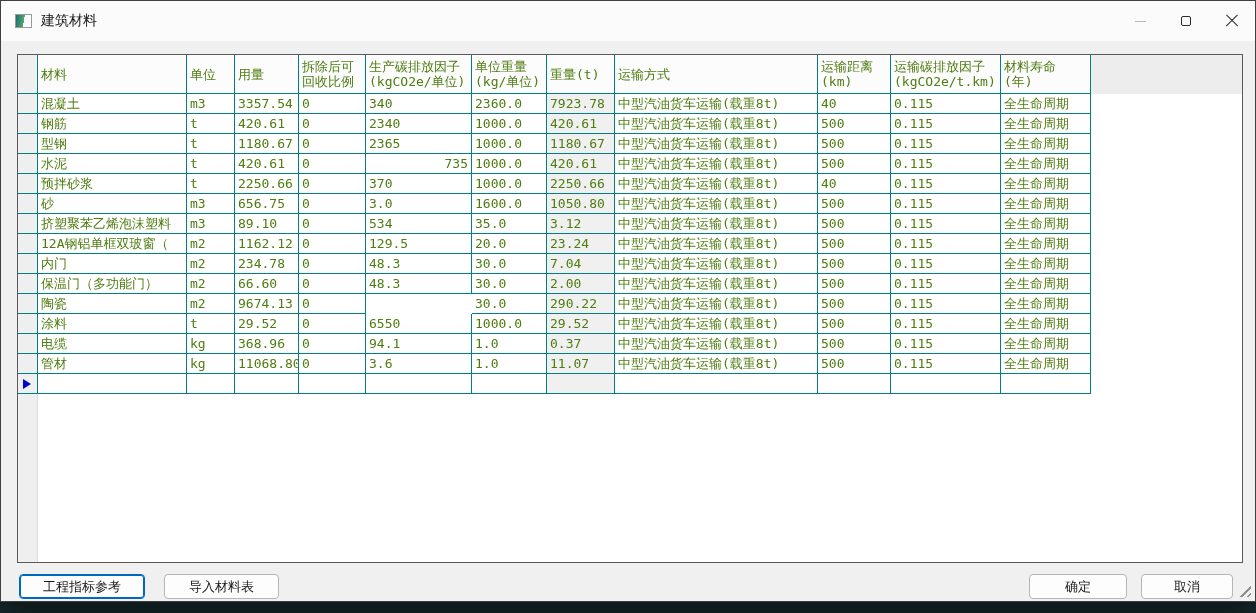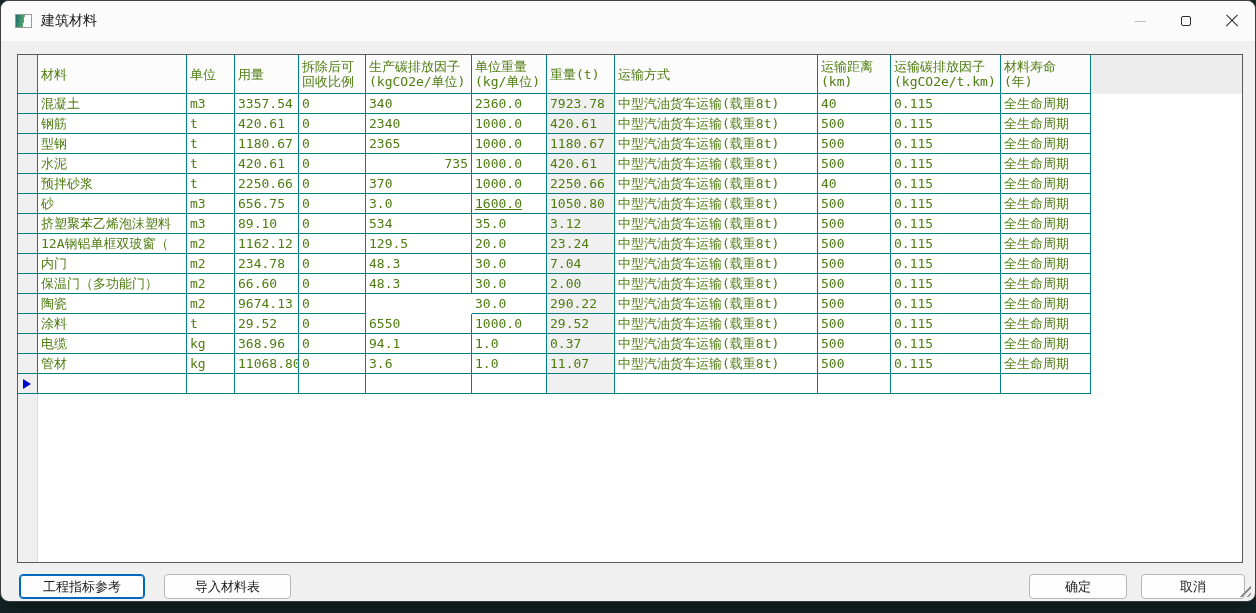--- a/index.html
+++ b/index.html
@@ -1,19 +1,19 @@
 <!DOCTYPE html>
 <html><head>
 <meta charset="utf-8">
 <style>
   * { margin:0; padding:0; box-sizing:border-box; }
   html,body { width:1256px; height:613px; overflow:hidden; background:#16292b;
               font-family:"Liberation Sans", sans-serif; }
   .window { position:absolute; left:0; top:0; width:1256px; height:602px;
-            background:#f0f0f0; border-radius:9px; border:1px solid #3f3f3f;
+            background:#f0f0f0; border-radius:0; border:1px solid #3f3f3f;
             box-shadow:0 10px 28px rgba(0,0,0,.5); overflow:hidden; }
   
   .titlebar { position:absolute; left:0; top:0; width:100%; height:40px;
               background:#fbfbfb; display:flex; align-items:center; }
   .app-icon { width:17px; height:14px; margin-left:14px; border:1px solid #9a9a9a;
               background:linear-gradient(100deg,#1f6e6e 0%,#3c8f70 30%,#57a86a 52%,#ffffff 52%); }
   .title-text { margin-left:9px; font-size:14px; color:#191919; }
   .tb-btns { position:absolute; right:0; top:0; height:40px; display:flex; }
   .tb-btn { width:46px; height:40px; display:flex; align-items:center; justify-content:center; }
   .min-glyph { width:11px; height:1px; background:#b9b9b9; }
@@ -41,23 +41,23 @@
   .row-marker { width:0; height:0; border-left:8px solid #0008c8;
                 border-top:5px solid transparent; border-bottom:5px solid transparent; margin-right:2px; }
   .g-bottom { flex:1 1 auto; display:flex; }
   .g-bottom .rh-strip { width:20px; background:#efefef; border-right:1px solid #dcdcdc; }
   
   .btn { position:absolute; top:573px; height:25px; background:#fdfdfd;
          border:1px solid #b5b5b5; border-radius:4px; font-size:13px; color:#1a1a1a;
          display:flex; align-items:center; justify-content:center; cursor:default; }
   .btn.focused { border:1px solid #0067c0; box-shadow:inset 0 0 0 1px #0067c0; }
   #btn-reference { left:18px;  width:126px; }
-  #btn-import    { left:163px; width:127px; }
+  #btn-import    { left:163px; width:115px; }
   #btn-ok        { left:1028px; width:98px; }
-  #btn-cancel    { left:1140px; width:104px; }
+  #btn-cancel    { left:1140px; width:92px; }
   
   .grip { position:absolute; right:4px; bottom:4px; width:14px; height:14px;
           background:repeating-linear-gradient(135deg, transparent 0 3px, #8f8f8f 3px 4.5px);
           clip-path:polygon(100% 0, 100% 100%, 0 100%); }
 </style>
 </head>
 <body>
 
 <div class="window" style="--tl:#008080;">
 
@@ -170,21 +170,21 @@
           <div class="g-cell" style="width: 110px;">0.115</div>
           <div class="g-cell" style="width: 90px;">全生命周期</div>
         </div>
         <div class="g-row">
           <div class="g-cell rh" style="width: 20px;"></div>
           <div class="g-cell" style="width: 149px;">砂</div>
           <div class="g-cell" style="width: 48px;">m3</div>
           <div class="g-cell" style="width: 64px;">656.75</div>
           <div class="g-cell" style="width: 67px;">0</div>
           <div class="g-cell" style="width: 106px;">3.0</div>
-          <div class="g-cell" style="width: 75px; text-decoration: underline;">1600.0</div>
+          <div class="g-cell" style="width: 75px;">1600.0</div>
           <div class="g-cell ro" style="width: 68px;">1050.80</div>
           <div class="g-cell" style="width: 203px;">中型汽油货车运输(载重8t)</div>
           <div class="g-cell" style="width: 73px;">500</div>
           <div class="g-cell" style="width: 110px;">0.115</div>
           <div class="g-cell" style="width: 90px;">全生命周期</div>
         </div>
         <div class="g-row">
           <div class="g-cell rh" style="width: 20px;"></div>
           <div class="g-cell" style="width: 149px;">挤塑聚苯乙烯泡沫塑料</div>
           <div class="g-cell" style="width: 48px;">m3</div>

